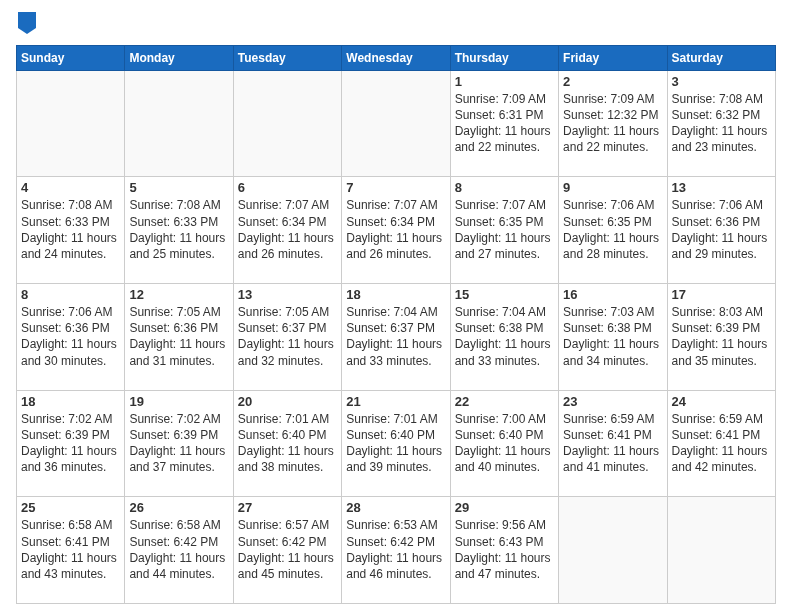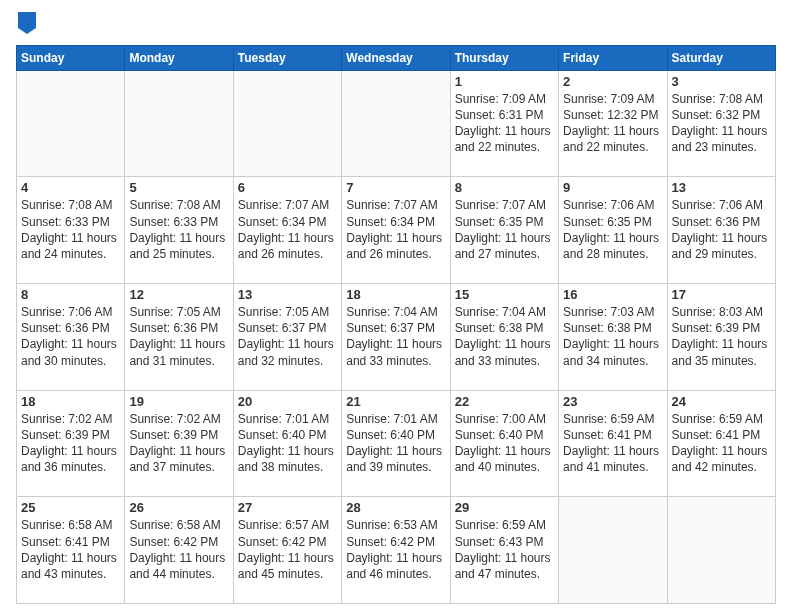--- a/index.html
+++ b/index.html
@@ -302,21 +302,21 @@
 Daylight: 11 hours and 45 minutes.</div>
           </td>
           <td>
             <span class="day-num">28</span>
             <div class="day-info">Sunrise: 6:53 AM
 Sunset: 6:42 PM
 Daylight: 11 hours and 46 minutes.</div>
           </td>
           <td>
             <span class="day-num">29</span>
-            <div class="day-info">Sunrise: 6:59 AM
+            <div class="day-info">Sunrise: 9:56 AM
 Sunset: 6:43 PM
 Daylight: 11 hours and 47 minutes.</div>
           </td>
           <td class="empty-cell"></td>
           <td class="empty-cell"></td>
         </tr>
       </tbody>
   </table>
 </div>
 

